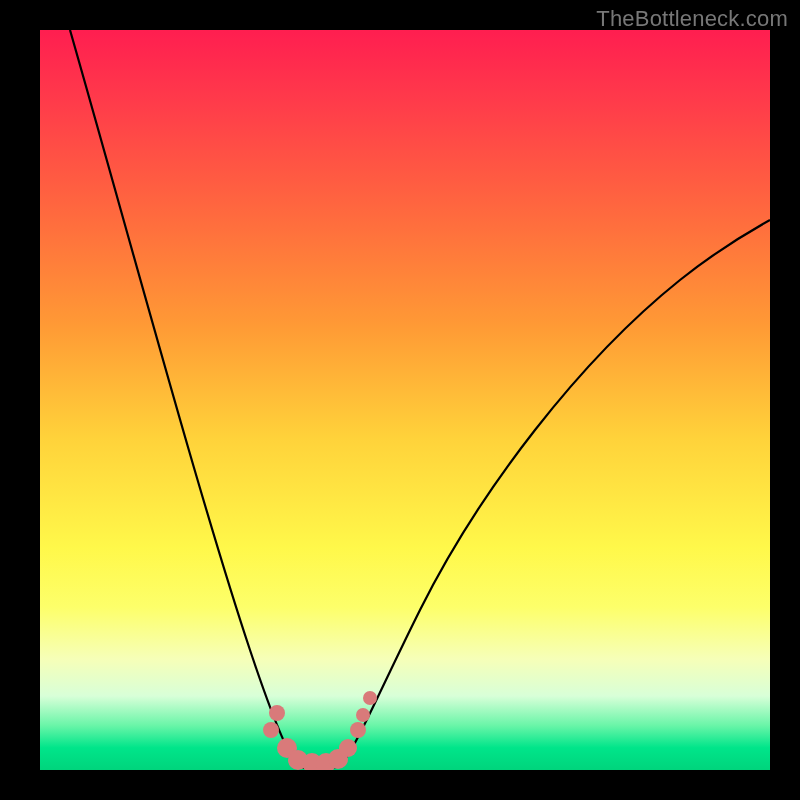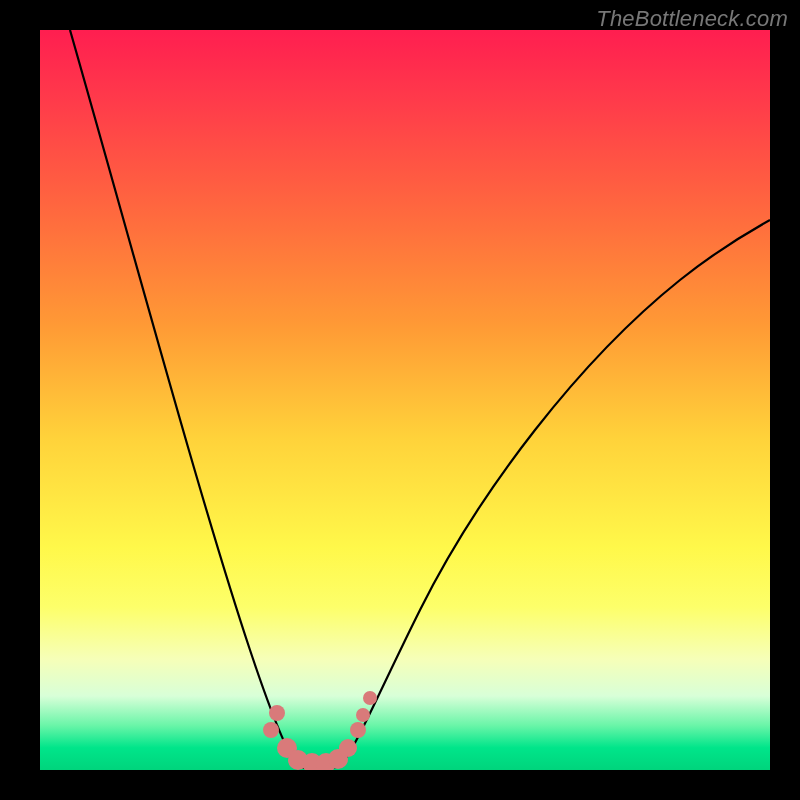--- a/index.html
+++ b/index.html
@@ -11,21 +11,20 @@
     overflow: hidden;
     font-family: Arial, Helvetica, sans-serif;
   }
   .frame {
     position: absolute;
     left: 0;
     top: 0;
     width: 800px;
     height: 800px;
     background: #000;
-    font-style: italic;
   }
   .plot-area {
     position: absolute;
     left: 40px;
     top: 30px;
     width: 730px;
     height: 740px;
     
     background: linear-gradient(to bottom,
       #ff1e50 0%,

